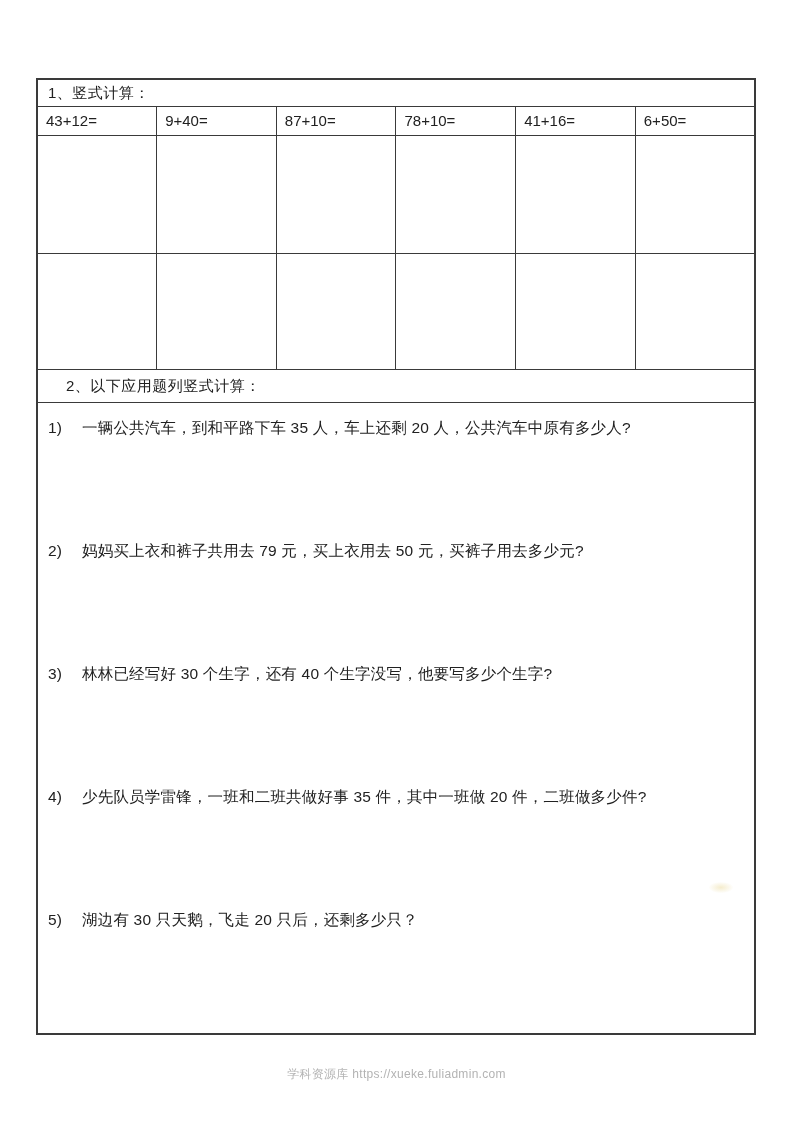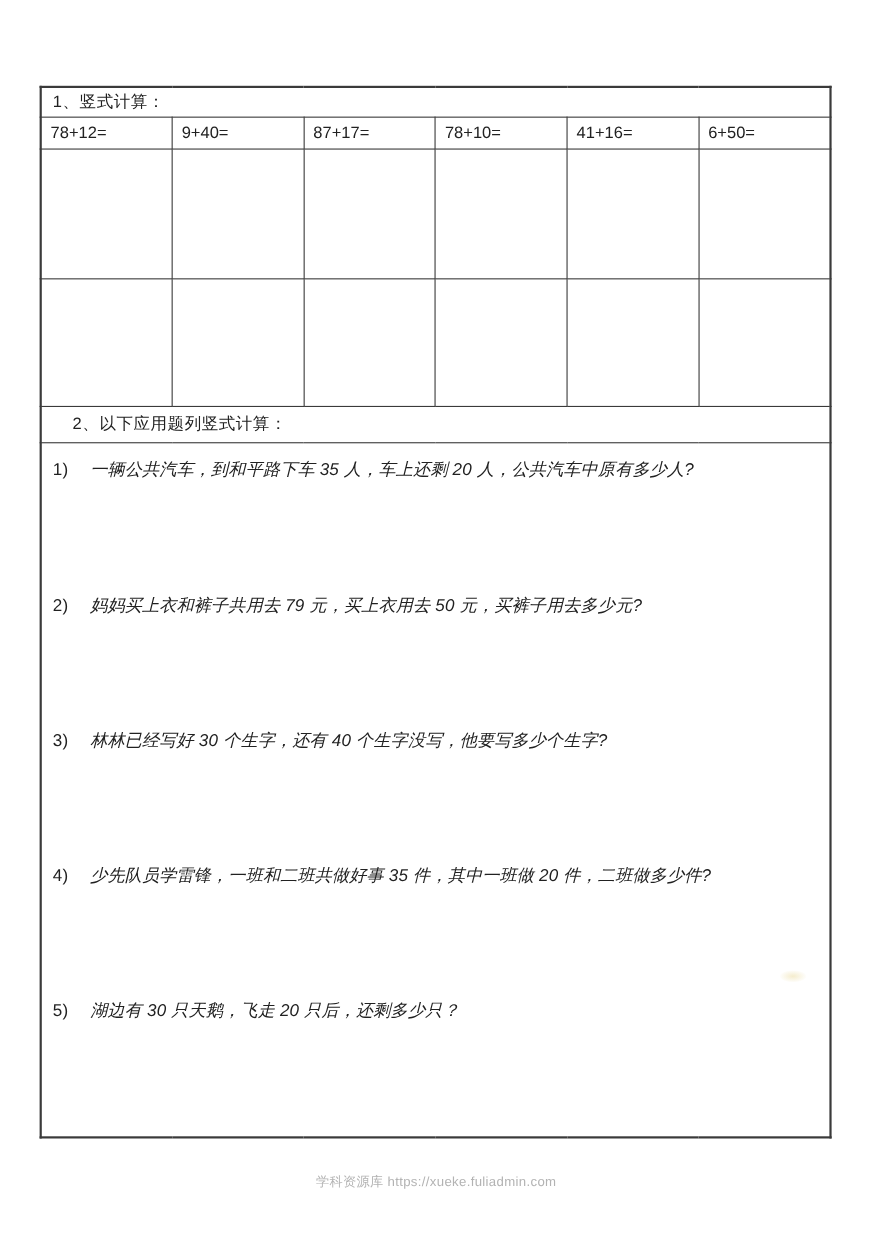--- a/index.html
+++ b/index.html
@@ -59,21 +59,21 @@
     height: 123px;
     padding: 0 14px 0 10px;
     font-size: 15.5px;
     letter-spacing: 0.2px;
   }
   .word-problem.first { padding-top: 15px; height: 138px; }
   .word-problem .num {
     flex: 0 0 34px;
     white-space: nowrap;
   }
-  .word-problem .text { flex: 1; font-style: italic; }
+  .word-problem .text { flex: 1; }
   .footer {
     position: absolute;
     left: 0;
     top: 1066px;
     width: 100%;
     text-align: center;
     font-size: 12px;
     color: #b3b3b3;
     letter-spacing: 0.3px;
   }
@@ -95,23 +95,23 @@
 <div class="page">
 
   <table class="worksheet">
 
     <tbody>
         <tr>
       <td class="section-header" colspan="6">1、竖式计算：</td>
     </tr>
 
     <tr>
-      <td class="problem-cell">78+12=</td>
+      <td class="problem-cell">43+12=</td>
       <td class="problem-cell">9+40=</td>
-      <td class="problem-cell">87+17=</td>
+      <td class="problem-cell">87+10=</td>
       <td class="problem-cell">78+10=</td>
       <td class="problem-cell">41+16=</td>
       <td class="problem-cell">6+50=</td>
     </tr>
 
     <tr>
       <td class="workspace-cell"></td>
       <td class="workspace-cell"></td>
       <td class="workspace-cell"></td>
       <td class="workspace-cell"></td>

